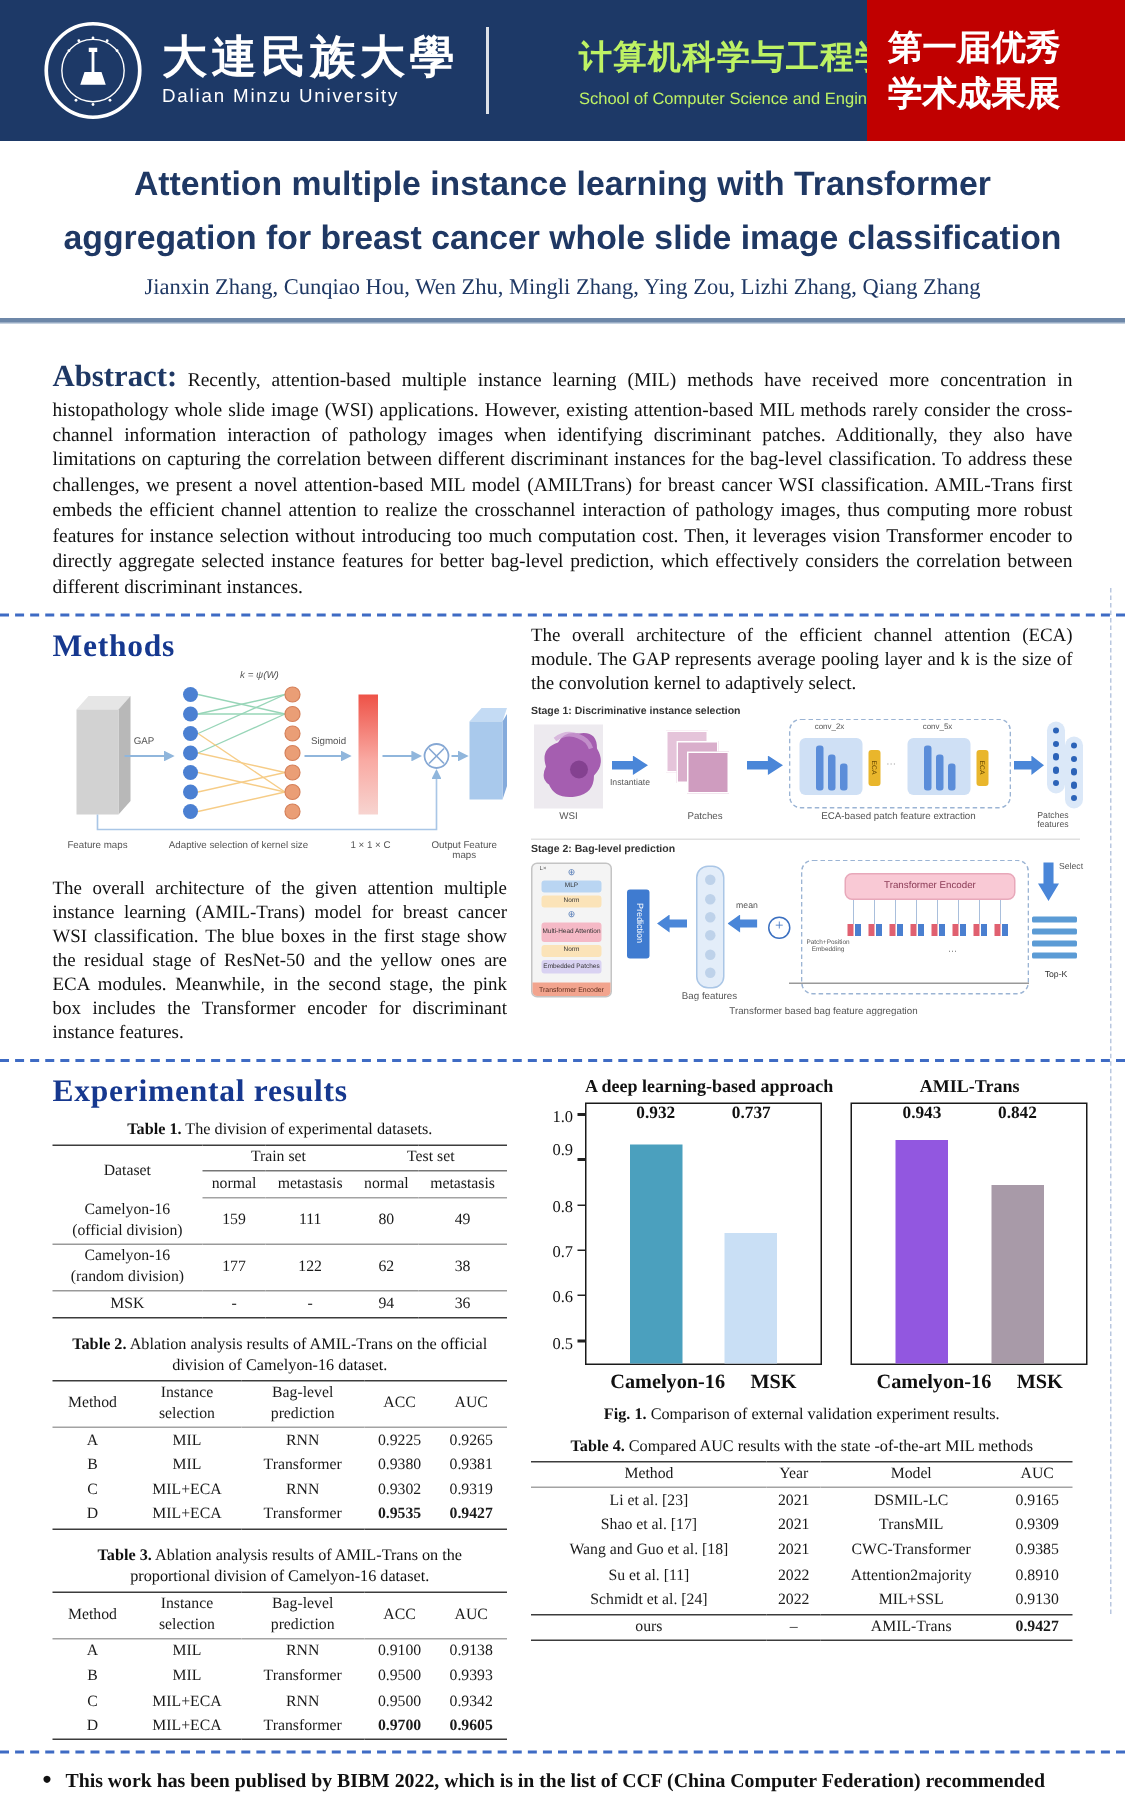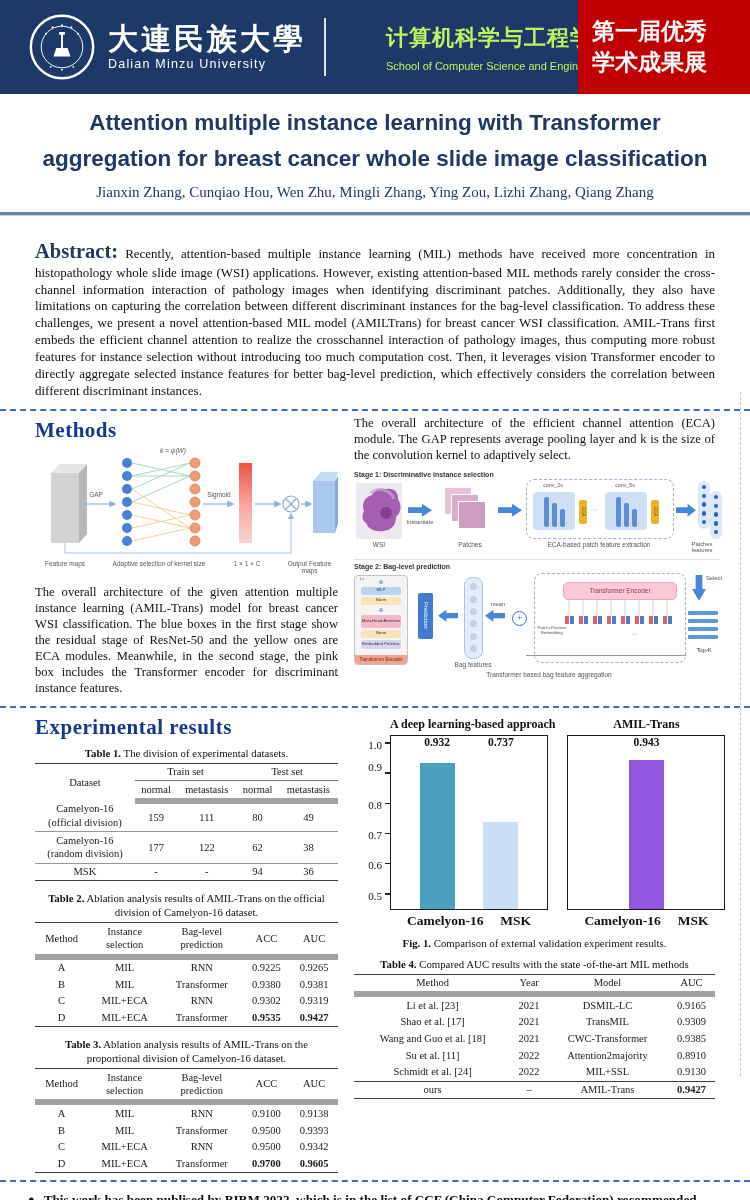--- a/index.html
+++ b/index.html
@@ -71,21 +71,21 @@
   .tebox{position:absolute;left:28px;top:8px;width:112px;height:16px;background:#f9c9d5;border:1px solid #e8a8ba;border-radius:5px;
          font-size:6.5px;color:#8a3a55;display:flex;align-items:center;justify-content:center;font-family:"Liberation Sans",sans-serif;}
   .hbar{position:absolute;width:30px;height:4.5px;background:#5b9bd5;border-radius:1px;}
   
   .cap{font-size:10.8px;text-align:center;margin:6px 4px 3px;line-height:1.3;}
   .cap b{font-weight:bold;}
   .tbl{width:100%;border-collapse:collapse;font-size:10.5px;color:#1a1a1a;}
   .tbl th,.tbl td{padding:1.5px 2px;text-align:center;vertical-align:middle;font-weight:normal;white-space:pre-line;line-height:1.3;}
   .tbl thead tr:first-child th{border-top:1.5px solid #3c3c3c;}
   .tbl thead tr:first-child th[colspan]{border-bottom:1px solid #777;}
-  .tbl thead tr:last-child th{border-bottom:6px solid #a3a3a3;}
+  .tbl thead tr:last-child th{border-bottom:1px solid #a3a3a3;}
   .tbl tbody tr:last-child td{border-bottom:1.5px solid #3c3c3c;}
   .tbl.rowlines tbody tr+tr td{border-top:1px solid #999;}
   .tbl tr.sep td{border-top:1px solid #3c3c3c;}
   
   .chart{display:flex;margin:4px 0 0 6px;}
   .yax{width:30px;position:relative;height:175px;margin-top:18px;font-size:11px;flex:0 0 auto;}
   .ytlab{position:absolute;right:8px;}
   .ytick{position:absolute;right:0;width:5px;height:1.5px;background:#222;}
   .panel{margin-right:12px;}
   .ptitle{text-align:center;font-weight:bold;font-size:12px;height:18px;white-space:nowrap;}
@@ -536,20 +536,24 @@
                 <span>MSK</span>
               </div>
             </div>
             <div class="panel">
               <div class="ptitle">AMIL-Trans</div>
               <div class="pbox">
                 <div class="barcol">
                   <div class="bval">0.943</div>
                   <div class="bar" style="height: 148.75px; background: rgb(146, 87, 224);"></div>
                 </div>
+                <div class="barcol">
+                  <div class="bval">0.842</div>
+                  <div class="bar" style="height: 118.276px; background: rgb(168, 154, 168);"></div>
+                </div>
               </div>
               <div class="pcats">
                 <span>Camelyon-16</span>
                 <span>MSK</span>
               </div>
             </div>
           </div>
         </div>
       <div class="figcap"><b>Fig. 1.</b><span> Comparison of external validation experiment results.</span></div>
 

